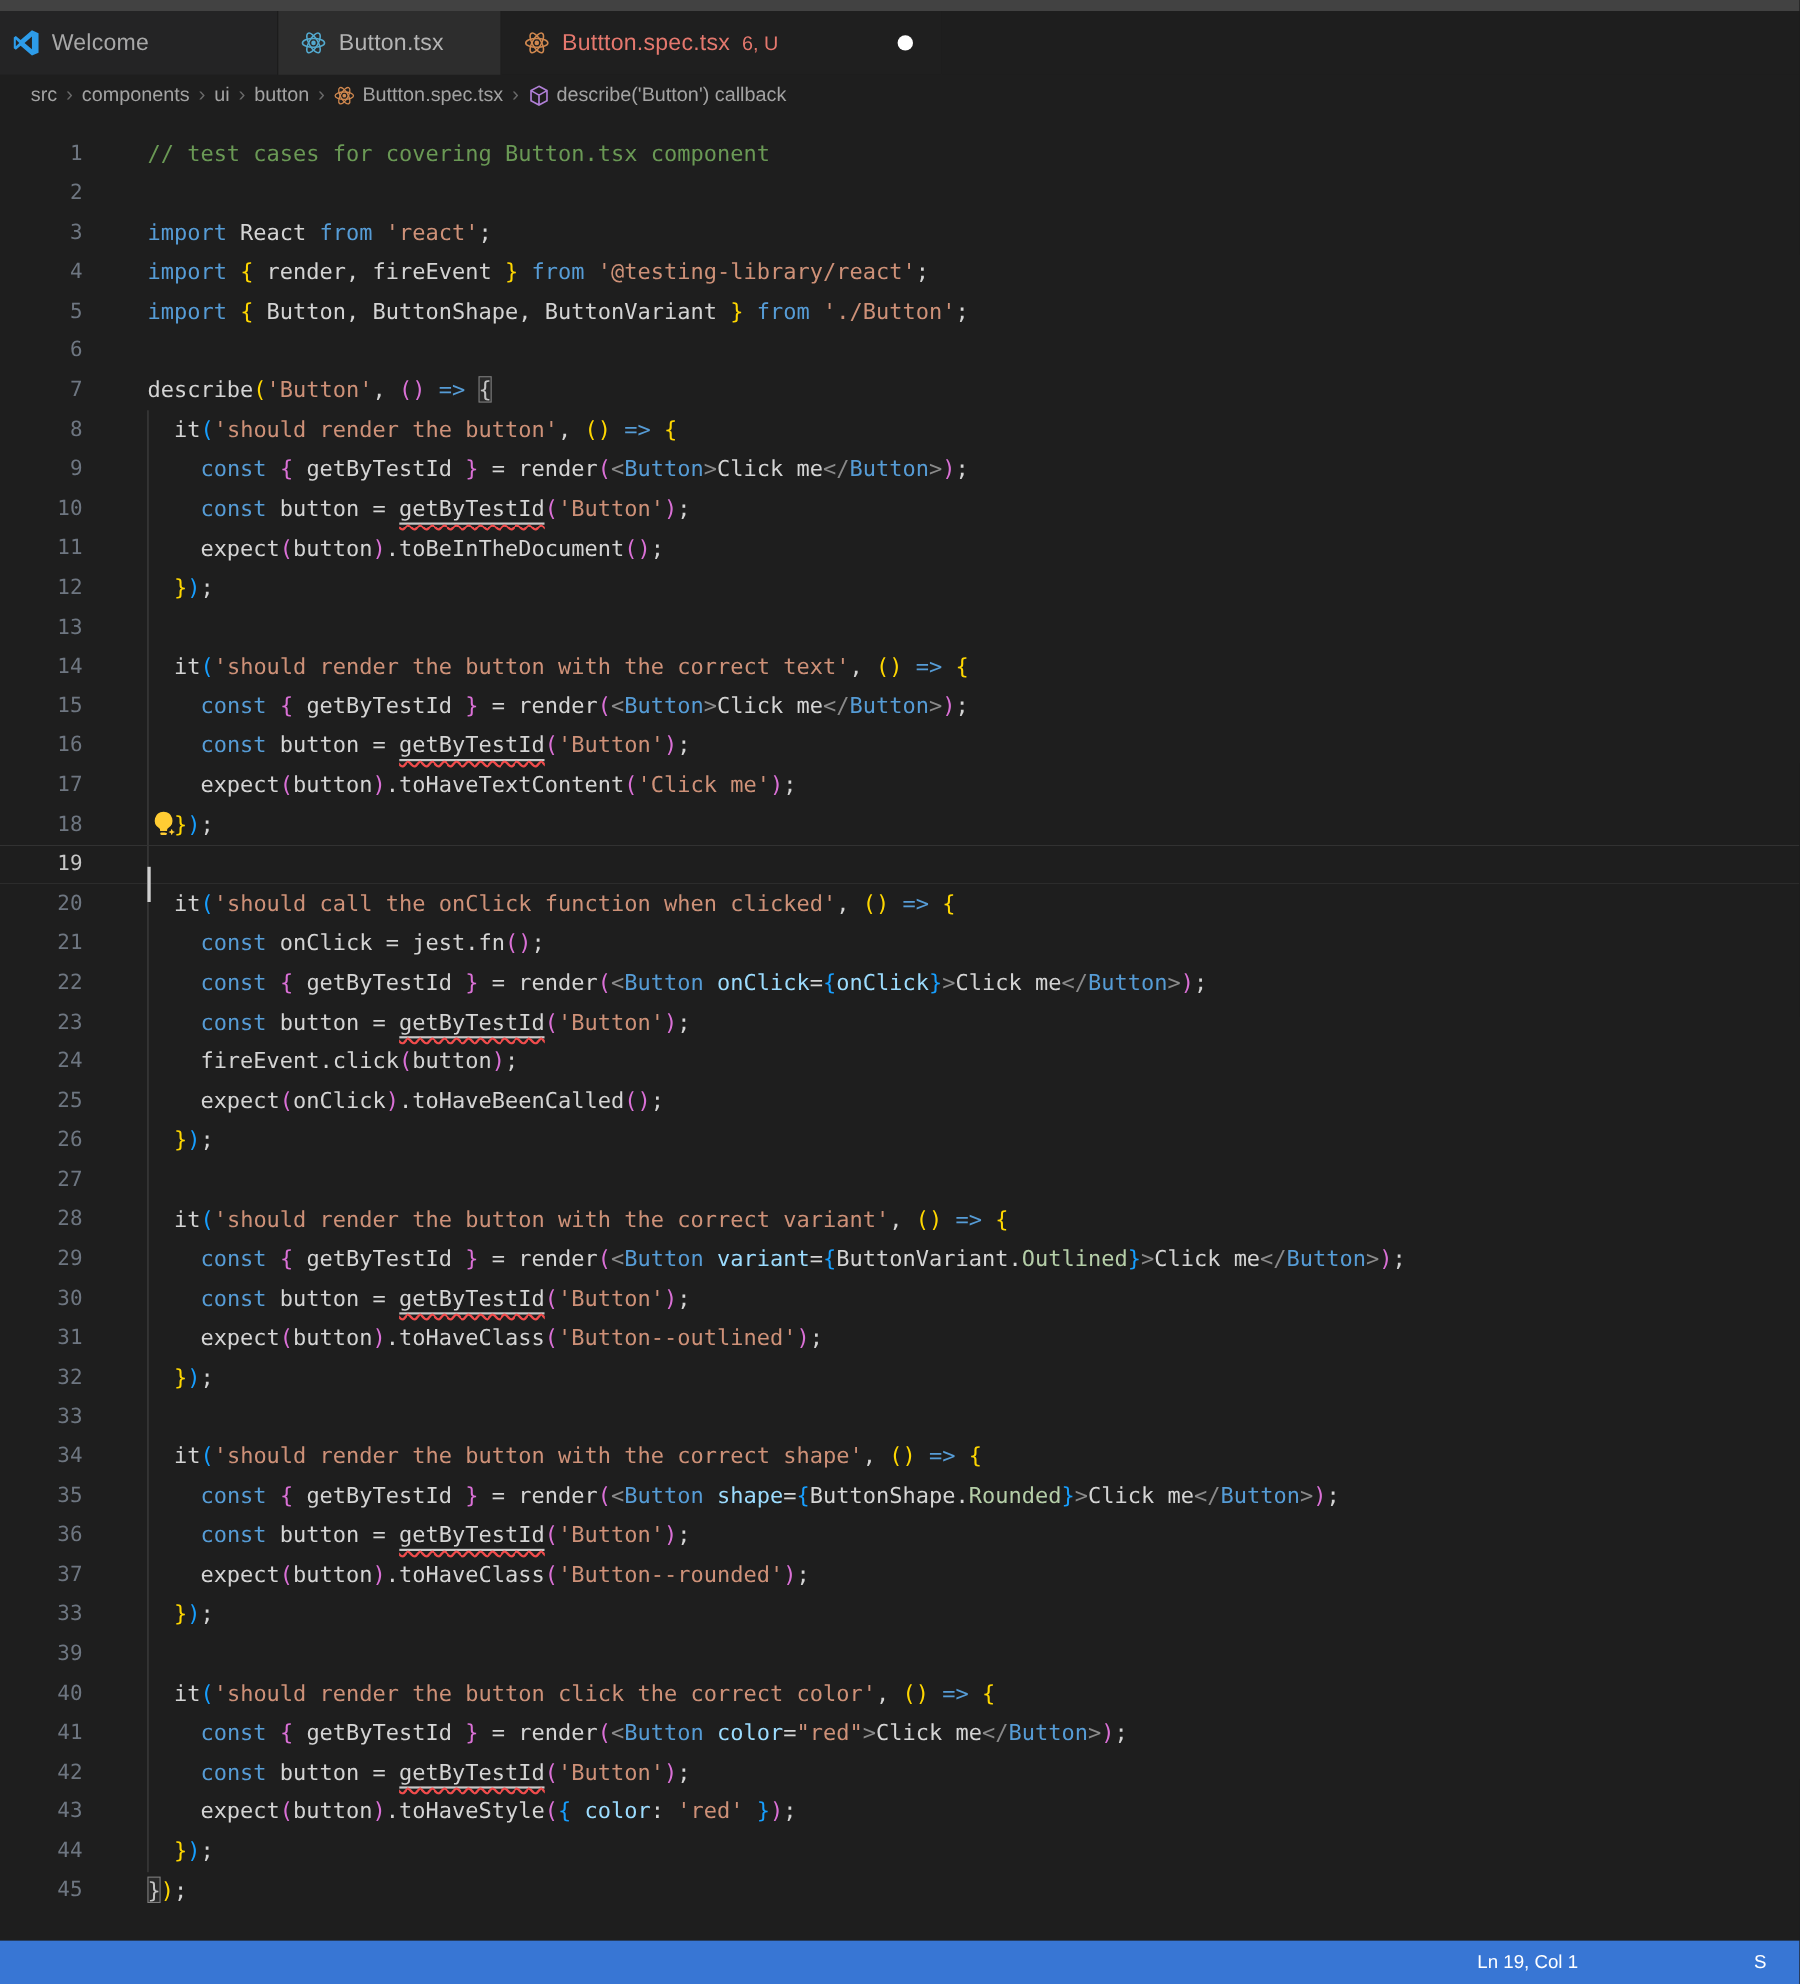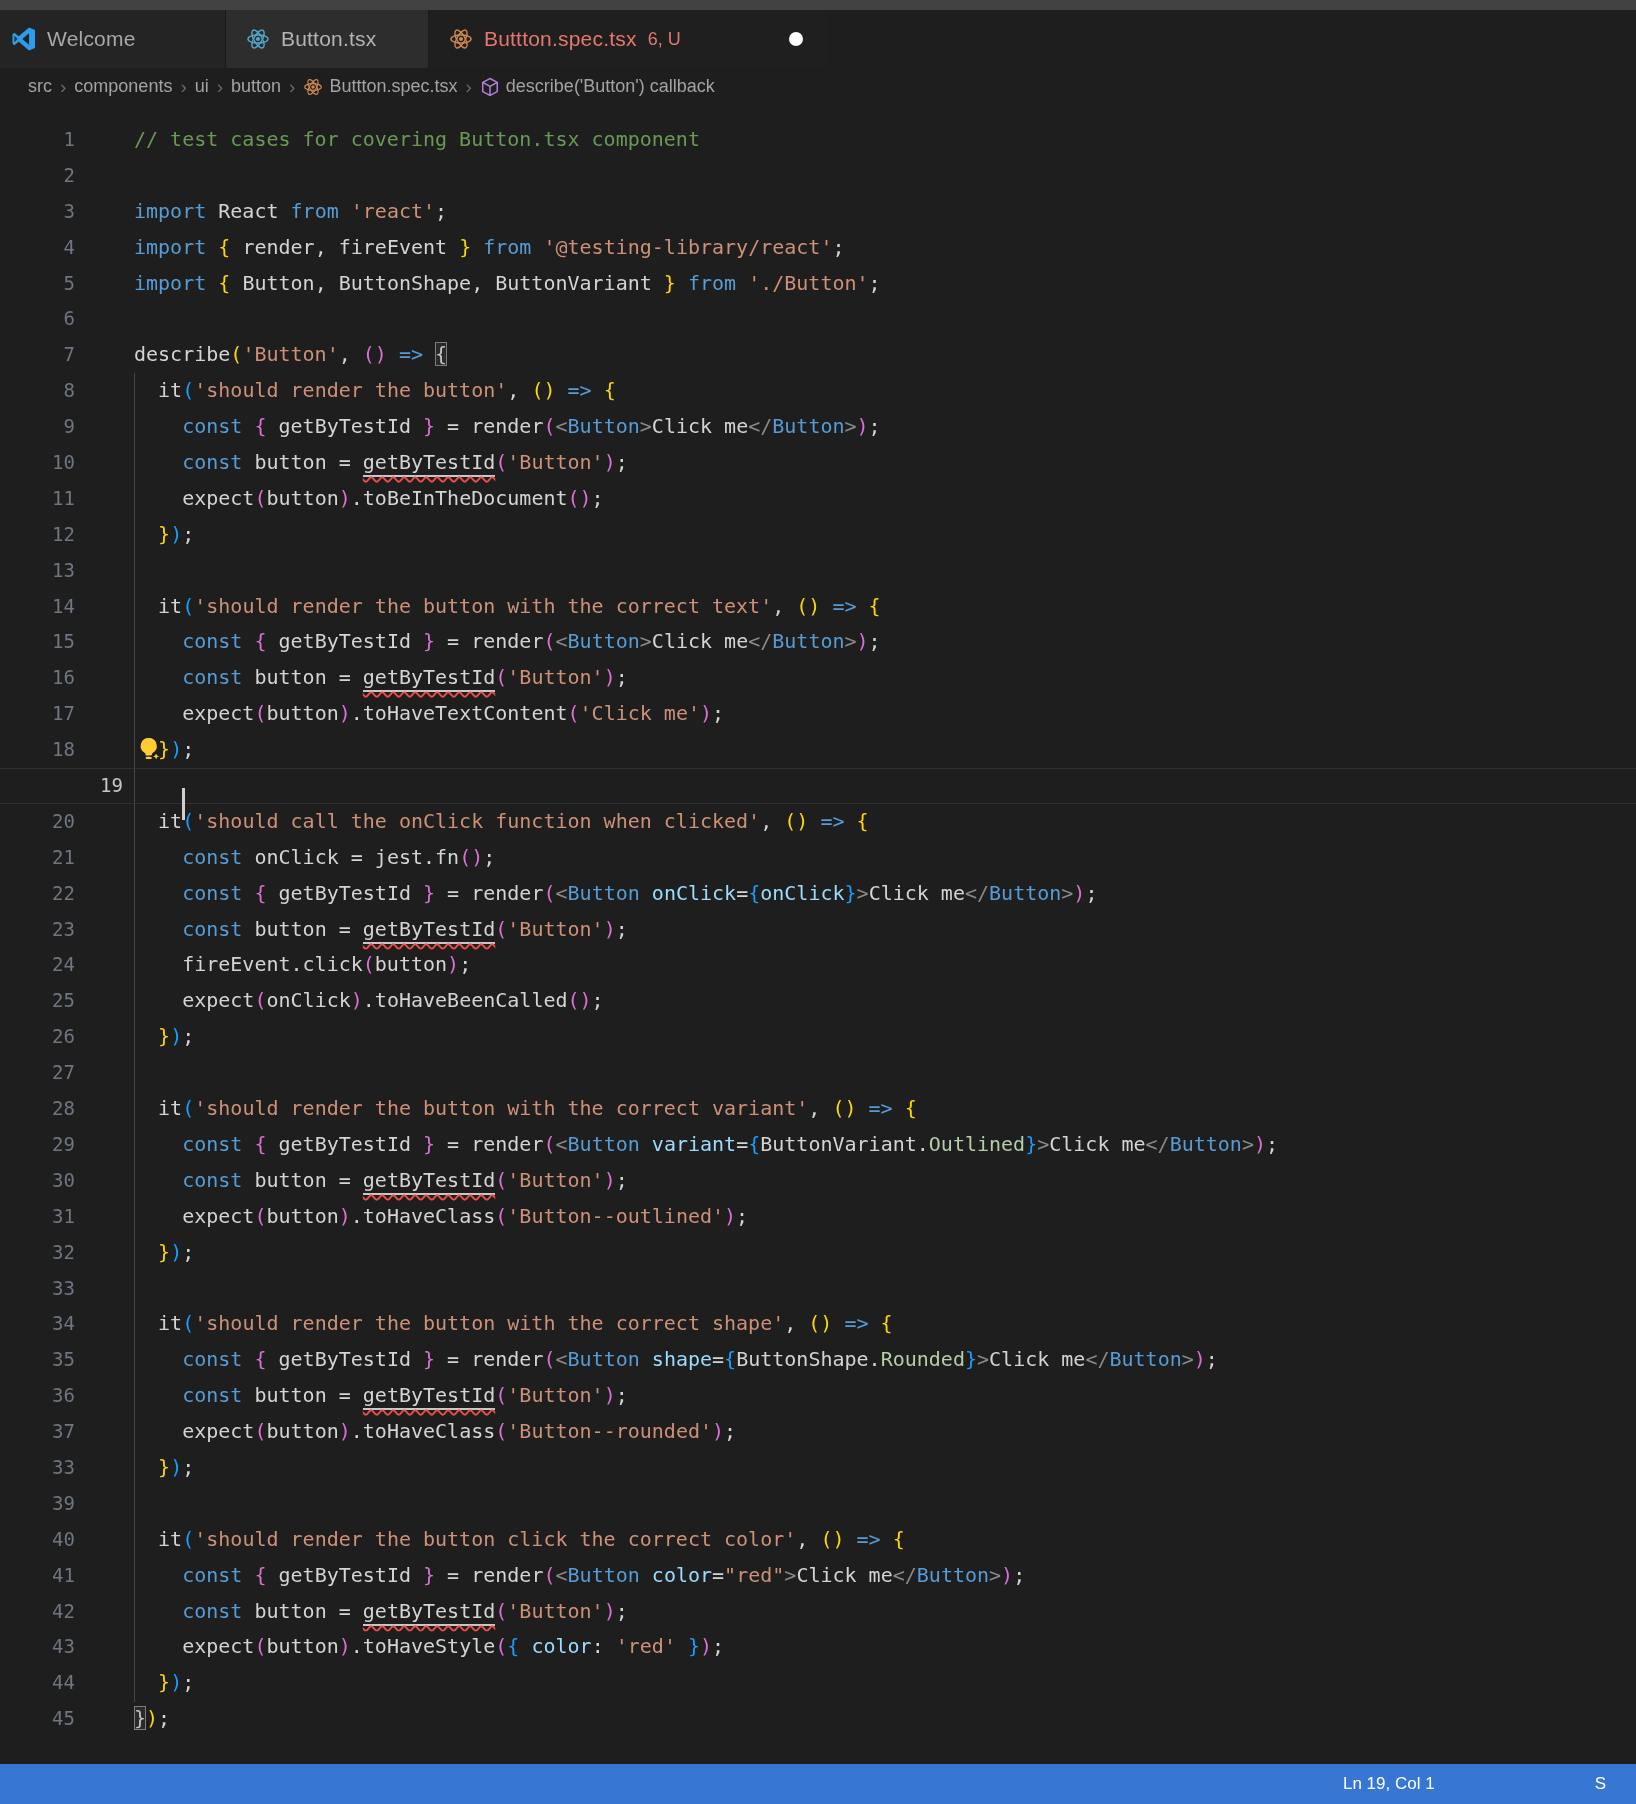--- a/index.html
+++ b/index.html
@@ -8,40 +8,40 @@
   #window { width:1636px; height:1804px; display:flex; flex-direction:column; position:relative; }
 
   
   #titlestrip { height:10px; background:#424242; flex:0 0 auto; }
 
   
   #tabbar { height:58px; background:#1e1e1e; display:flex; flex:0 0 auto; }
   .tab { display:flex; align-items:center; height:58px; padding:0 20px; position:relative; cursor:default; }
   .tab .ticon { display:flex; align-items:center; margin-right:11px; flex:0 0 auto; }
   .tab .tlabel { font-size:21px; letter-spacing:.2px; white-space:nowrap; }
-  .tab.t-welcome { width:226px; background:#242425; border-right:1px solid #1b1b1b;padding-left:12px; }
+  .tab.t-welcome { width:253px; background:#242425; border-right:1px solid #1b1b1b;padding-left:12px; }
   .tab.t-welcome .tlabel { color:#a8a8a8; }
   .tab.t-inactive { width:203px; background:#2d2d2d; border-right:1px solid #1b1b1b; }
   .tab.t-inactive .tlabel { color:#b4b4b4; }
   .tab.t-active { width:400px; background:#1f1f1f; }
   .tab.t-active .tlabel { color:#e5786e; }
   .tab .tbadge { font-size:18px; color:#e5786e; margin-left:11px; white-space:nowrap; }
   .tab .tdot { width:14px; height:14px; border-radius:50%; background:#ffffff; margin-left:auto; margin-right:6px; }
 
   
   #breadcrumbbar { height:37px; background:#1e1e1e; display:flex; align-items:center;
                    padding-left:28px; flex:0 0 auto; }
   .bc-item { font-size:18px; color:#a3a3a3; display:flex; align-items:center; gap:6px; white-space:nowrap; }
   .bc-sep { color:#6a6a6a; font-size:19px; margin:0 8px; }
 
   
   #editor { position:relative; flex:1 1 auto; background:#1e1e1e; padding-top:17px; overflow:hidden; }
   #indent-guide { position:absolute; left:134px; top:268px; width:1px; height:1329px; background:#454545; }
   .row { display:flex; height:35.9px; align-items:center; position:relative; }
-  .row.cur { box-shadow: inset 0 1px 0 #323232, inset 0 -1px 0 #323232; padding-left: 48px; }
+  .row.cur { box-shadow: inset 0 1px 0 #323232, inset 0 -1px 0 #323232; }
   .gut { flex:0 0 75px; text-align:right; font-family:"DejaVu Sans Mono", monospace;
          font-size:19px; color:#6e7681; line-height:35.9px; }
   .row.cur .gut { color:#c6c6c6; }
   .code { flex:1; position:relative; padding-left:59px; font-family:"DejaVu Sans Mono", monospace;
           font-size:20px; line-height:35.9px; white-space:pre; color:#d4d4d4; }
   .t-k   { color:#569cd6;text-align:right; }
   .t-d   { color:#d4d4d4; }
   .t-s   { color:#ce9178; }
   .t-c   { color:#6a9955; }
   .t-b1  { color:#ffd700; }

